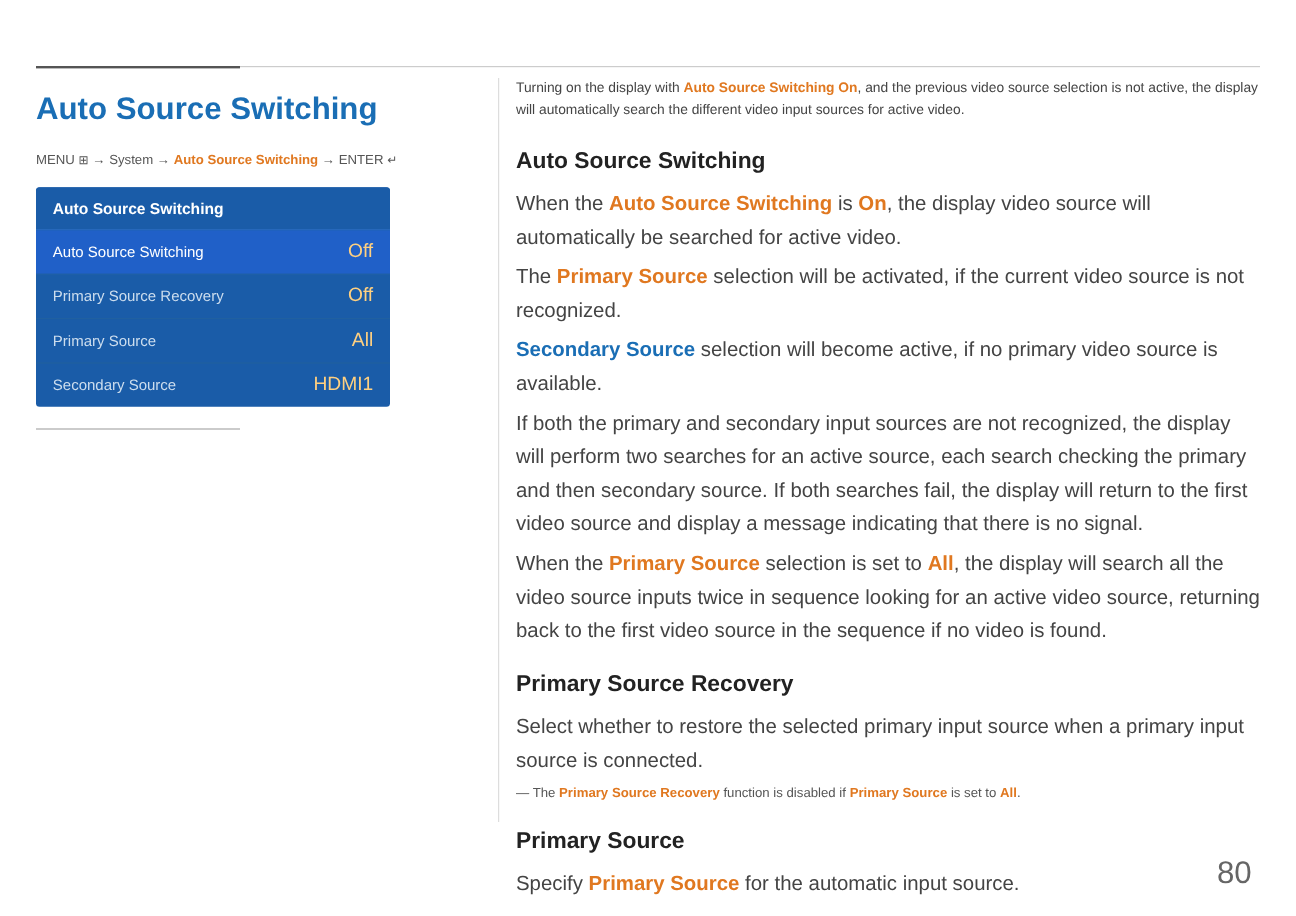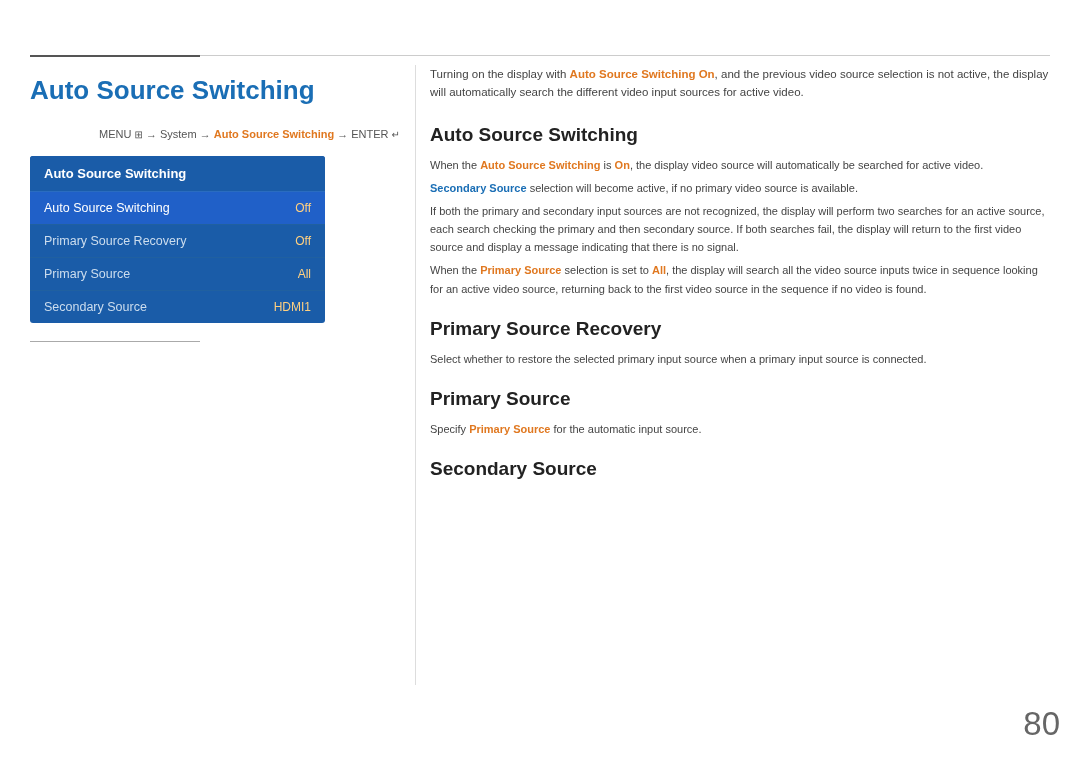--- a/index.html
+++ b/index.html
@@ -45,21 +45,20 @@
       font-weight: bold;
       color: #1a6eb5;
       margin-bottom: 22px;
       margin-top: 10px;
     }
 
     .breadcrumb {
       font-size: 11px;
       color: #555;
       margin-bottom: 16px;
-      text-align: right;
     }
     .breadcrumb .bc-normal { color: #555; }
     .breadcrumb .bc-highlight { color: #e07820; font-weight: bold; }
 
     
     .menu-panel {
       background: #1a5ca8;
       border-radius: 3px;
       overflow: hidden;
       width: 295px;
@@ -82,21 +81,21 @@
       border-bottom: 1px solid #2060a0;
     }
     .menu-item:last-child { border-bottom: none; }
     .menu-item.active {
       background: #2060c8;
       color: #fff;
     }
     .menu-item .item-label { }
     .menu-item .item-value {
       color: #ffd080;
-      font-size: 12px;
+      font-size: 16px;
     }
     .menu-item.active .item-value {
       color: #ffd080;
     }
 
     .footnote-line {
       width: 170px;
       height: 1px;
       background: #aaa;
       margin: 18px 0 8px 0;
@@ -125,21 +124,21 @@
     .section {
       margin-bottom: 20px;
     }
     .section-title {
       font-size: 19px;
       font-weight: bold;
       color: #222;
       margin-bottom: 10px;
     }
     .section-body {
-      font-size: 11px;
+      font-size: 17px;
       color: #444;
       line-height: 1.65;
       margin-bottom: 5px;
     }
     .section-body .bold-orange { color: #e07820; font-weight: bold; }
     .section-body .bold-blue { color: #1a6eb5; font-weight: bold; }
 
     .note-line {
       font-size: 11px;
       color: #555;
@@ -148,22 +147,22 @@
     }
     .note-line::before {
       content: '— ';
     }
     .note-line .bold-orange { color: #e07820; font-weight: bold; }
 
     
     .page-number {
       position: absolute;
       bottom: 20px;
-      right: 20px;
-      font-size: 33px;
+      right: 37px;
+      font-size: 26px;
       color: #666;
       font-weight: 300;
     }
 
     
     .col-divider {
       position: absolute;
       top: 65px;
       left: 415px;
       width: 1px;
@@ -214,35 +213,41 @@
   <p class="intro-text">
     Turning on the display with <span class="bold-orange">Auto Source Switching On</span>, and the previous video source selection is not active, the display will automatically search the different video input sources for active video.
   </p>
 
   <div class="section">
     <h2 class="section-title">Auto Source Switching</h2>
     <p class="section-body">
       When the <span class="bold-orange">Auto Source Switching</span> is <span class="bold-orange">On</span>, the display video source will automatically be searched for active video.
     </p>
     <p class="section-body">
+      The <span class="bold-orange">Primary Source</span> selection will be activated, if the current video source is not recognized.
+    </p>
+    <p class="section-body">
       <span class="bold-blue">Secondary Source</span> selection will become active, if no primary video source is available.
     </p>
     <p class="section-body">
       If both the primary and secondary input sources are not recognized, the display will perform two searches for an active source, each search checking the primary and then secondary source. If both searches fail, the display will return to the first video source and display a message indicating that there is no signal.
     </p>
     <p class="section-body">
       When the <span class="bold-orange">Primary Source</span> selection is set to <span class="bold-orange">All</span>, the display will search all the video source inputs twice in sequence looking for an active video source, returning back to the first video source in the sequence if no video is found.
     </p>
   </div>
 
   <div class="section">
     <h2 class="section-title">Primary Source Recovery</h2>
     <p class="section-body">
       Select whether to restore the selected primary input source when a primary input source is connected.
     </p>
+    <p class="note-line">
+      The <span class="bold-orange">Primary Source Recovery</span> function is disabled if <span class="bold-orange">Primary Source</span> is set to <span class="bold-orange">All</span>.
+    </p>
   </div>
 
   <div class="section">
     <h2 class="section-title">Primary Source</h2>
     <p class="section-body">
       Specify <span class="bold-orange">Primary Source</span> for the automatic input source.
     </p>
   </div>
 
   <div class="section">

